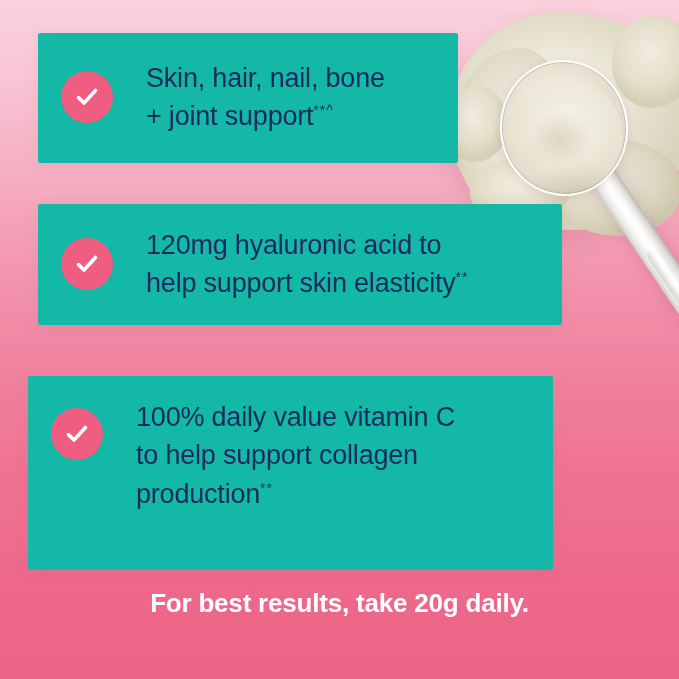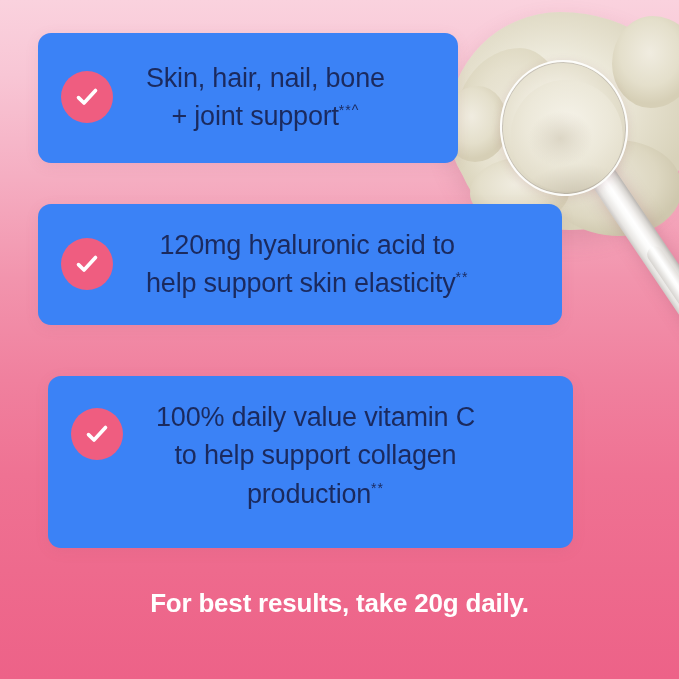--- a/index.html
+++ b/index.html
@@ -120,30 +120,29 @@
     left:132px; top:142px;
     width:34px; height:48px;
     background:linear-gradient(100deg,#eeecea 0%,#ffffff 48%,#dedbd7 100%);
     border-radius:0 0 40% 40%;
     transform:rotate(-30deg);
   }
 
   
   .card {
     position:absolute;
-    background:#3b82f6;
-    border-radius:13px;
+    background:#14b8a6;
+    border-radius:2px;
     box-shadow:0 3px 14px rgba(170,85,110,.10);
     display:flex;
     align-items:center;
-    text-align:center;
   }
   #card-1 { left:38px; top:33px;  width:420px; height:130px; }
   #card-2 { left:38px; top:204px; width:524px; height:121px;text-decoration:underline; }
-  #card-3 { left:48px; top:376px; width:525px; height:172px; }
+  #card-3 { left:28px; top:376px; width:525px; height:194px; }
 
   .check-badge {
     position:absolute;
     left:23px;
     width:52px; height:52px;
     border-radius:50%;
     background:#ef5d80;
     display:flex; align-items:center; justify-content:center;
     flex:0 0 auto;
   }

